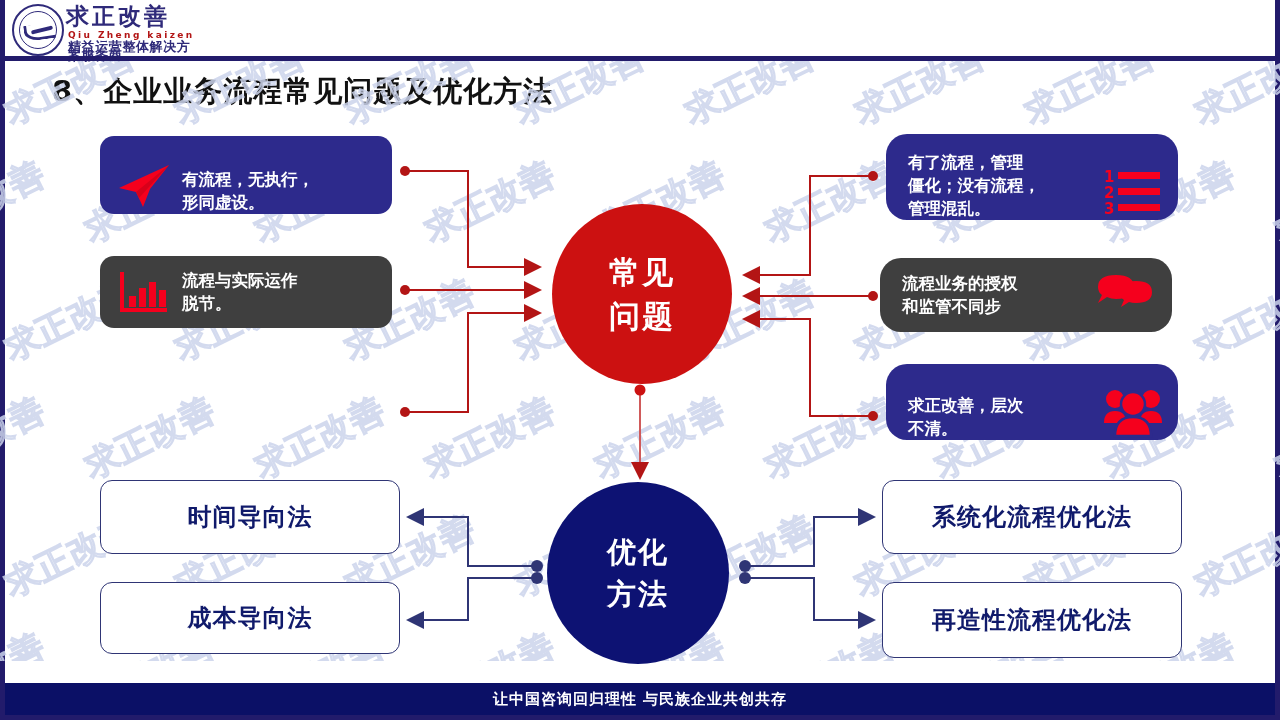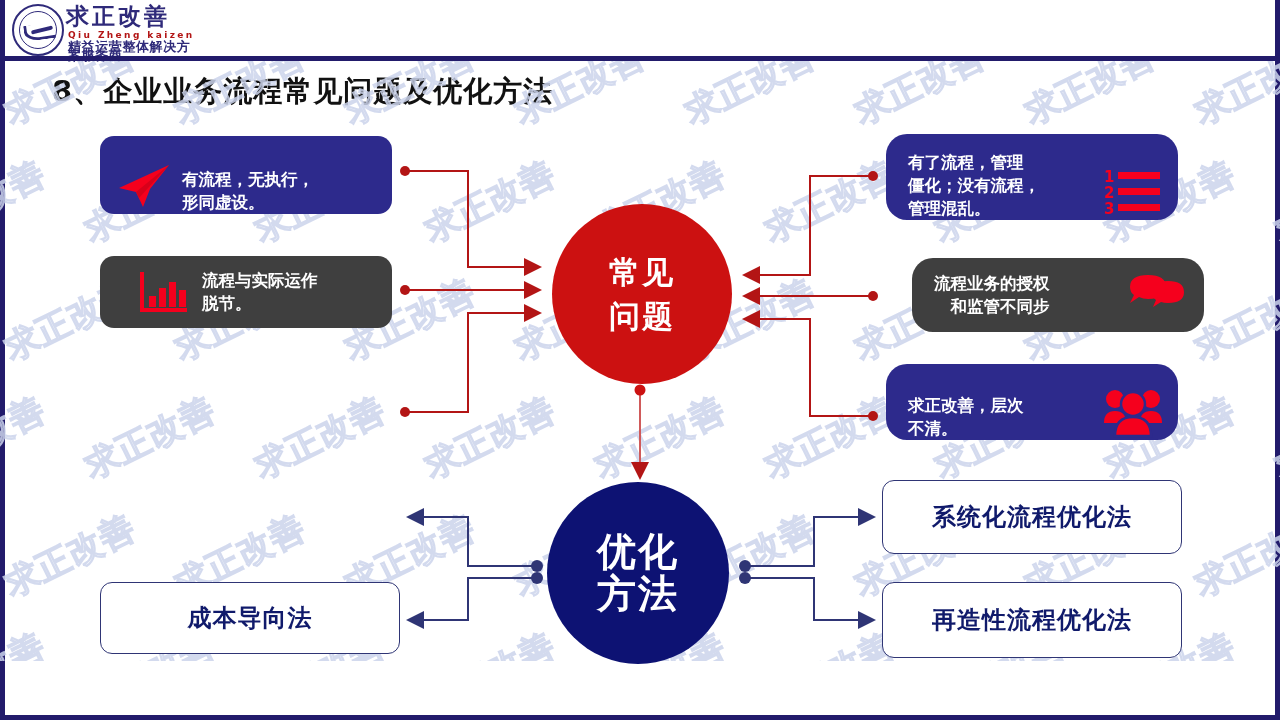--- a/index.html
+++ b/index.html
@@ -69,21 +69,21 @@
   .c-right .card-icon{margin-left:auto;margin-right:14px;}
 
   
   .circle{position:absolute;border-radius:50%;display:flex;align-items:center;
       justify-content:center;text-align:left;color:#fff;font-weight:bold;
       font-family:"DejaVu Sans",sans-serif;white-space:pre-line;}
   #circle-problems{left:552px;top:204px;width:180px;height:180px;background:#cc1111;
       font-size:31px;line-height:44px;letter-spacing:2px;
       box-shadow:0 0 0 0 rgba(0,0,0,0);}
   #circle-methods{left:547px;top:482px;width:182px;height:182px;background:#0d1273;
-      font-size:39px;line-height:42px;letter-spacing:2px;}
+      font-size:29px;line-height:42px;letter-spacing:2px;}
 
   
   .mbox{position:absolute;border:1.6px solid #2f3575;border-radius:12px;background:#fff;
       display:flex;align-items:center;justify-content:center;
       color:#101a6b;font-weight:bold;font-size:24px;letter-spacing:1px;
       font-family:"DejaVu Sans",sans-serif;box-sizing:border-box;}
 
   
   #wires{position:absolute;left:0;top:0;width:1280px;height:720px;z-index:2;}
 
@@ -232,21 +232,21 @@
       <div class="card-icon">
         <svg viewBox="0 0 62 56" width="62" height="56">
           <path d="M57 7 L7 30 L24 34 L31 49 L38 31 Z" fill="#f5001d"></path>
           <path d="M57 7 L27 40 L24 34 Z" fill="#d8001a"></path>
         </svg>
       </div>
       <div class="card-text">有流程，无执行，
 形同虚设。</div>
     </div>
 
-    <div class="card dark c-left" style="left:100px;top:256px;width:292px;height:72px;padding-left:20px;">
+    <div class="card dark c-left" style="left:100px;top:256px;width:292px;height:72px;">
       <div class="card-icon">
         <svg viewBox="0 0 62 56" width="62" height="56">
           <path d="M10 8 L10 46 L55 46" stroke="#f5001d" stroke-width="4" fill="none"></path>
           <rect x="17" y="32" width="7" height="11" fill="#f5001d"></rect>
           <rect x="27" y="24" width="7" height="19" fill="#f5001d"></rect>
           <rect x="37" y="18" width="7" height="25" fill="#f5001d"></rect>
           <rect x="47" y="26" width="7" height="17" fill="#f5001d"></rect>
         </svg>
       </div>
       <div class="card-text">流程与实际运作
@@ -263,21 +263,21 @@
           <text x="2" y="18" font-family="DejaVu Sans" font-size="15" font-weight="bold" fill="#f5001d">1</text>
           <text x="2" y="34" font-family="DejaVu Sans" font-size="15" font-weight="bold" fill="#f5001d">2</text>
           <text x="2" y="50" font-family="DejaVu Sans" font-size="15" font-weight="bold" fill="#f5001d">3</text>
           <rect x="16" y="8" width="42" height="7" fill="#f5001d"></rect>
           <rect x="16" y="24" width="42" height="7" fill="#f5001d"></rect>
           <rect x="16" y="40" width="42" height="7" fill="#f5001d"></rect>
         </svg>
       </div>
     </div>
 
-    <div class="card dark c-right" style="left:912px;top:258px;width:292px;height:74px;text-align:right;">
+    <div class="card dark c-right" style="left:880px;top:258px;width:292px;height:74px;">
       <div class="card-text">流程业务的授权
 和监管不同步</div>
       <div class="card-icon">
         <svg viewBox="0 0 62 56" width="62" height="56">
           <path d="M40 14 Q56 14 56 25 Q56 36 40 36 Q36 36 33 35 L25 40 L28 33 Q24 30 24 25 Q24 14 40 14 Z" fill="#f5001d"></path>
           <path d="M20 8 Q38 8 38 20 Q38 32 20 32 Q15 32 11 30 L2 36 L6 28 Q2 25 2 20 Q2 8 20 8 Z" fill="#f5001d"></path>
         </svg>
       </div>
     </div>
 
@@ -298,29 +298,35 @@
 
     <div class="circle" id="circle-problems">
       <span>常见
 问题</span>
     </div>
     <div class="circle" id="circle-methods">
       <span>优化
 方法</span>
     </div>
 
+    <div class="mbox" style="left:100px;top:480px;width:300px;height:74px;">
+      <span>时间导向法</span>
+    </div>
     <div class="mbox" style="left:100px;top:582px;width:300px;height:72px;">
       <span>成本导向法</span>
     </div>
     <div class="mbox" style="left:882px;top:480px;width:300px;height:74px;">
       <span>系统化流程优化法</span>
     </div>
     <div class="mbox" style="left:882px;top:582px;width:300px;height:76px;">
       <span>再造性流程优化法</span>
     </div>
 
   </div>
 
+  <div id="footer">
+    <span id="footer-text">让中国咨询回归理性  与民族企业共创共存</span>
+  </div>
 
   <div class="frame-border" id="edge-left"></div>
   <div class="frame-border" id="edge-right"></div>
   <div class="frame-border" id="edge-bottom"></div>
 </div>
 
 </body></html>

